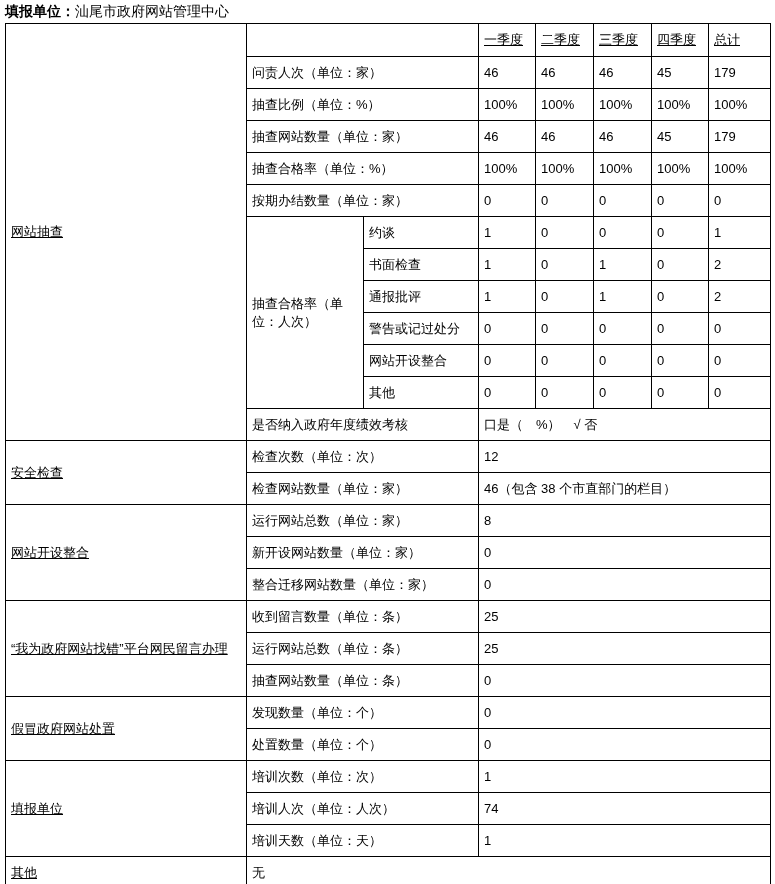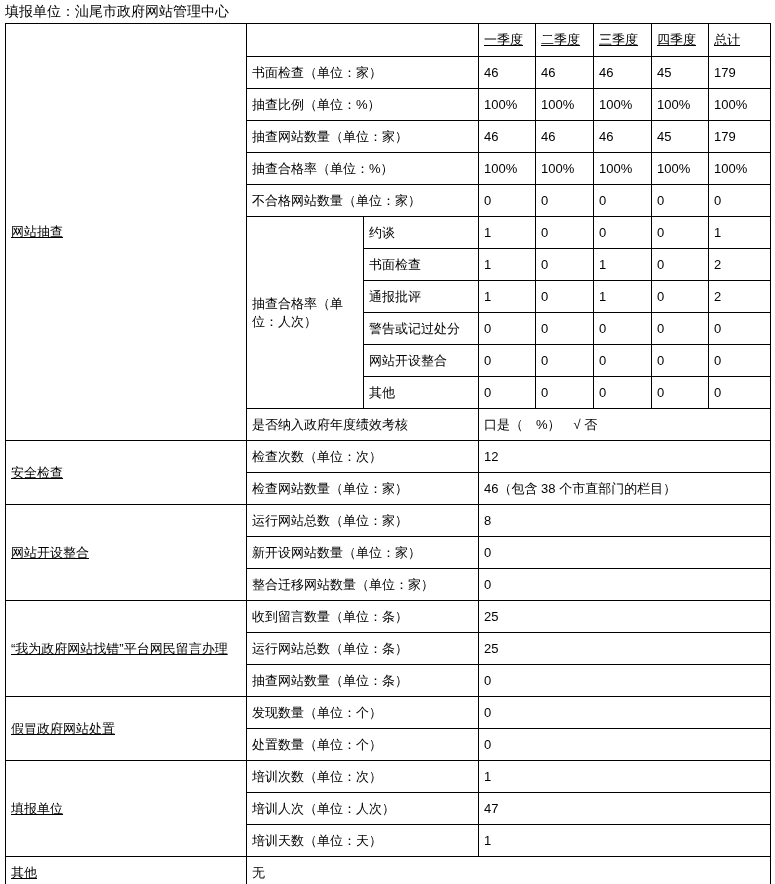--- a/index.html
+++ b/index.html
@@ -14,21 +14,21 @@
     width: 775px;
     box-sizing: border-box;
     padding: 2px 5px 0 5px;
   }
   .report-title {
     font-size: 14px;
     line-height: 19px;
     height: 19px;
     white-space: nowrap;
   }
-  .report-title .t-label { font-weight: normal; }
+  .report-title .t-label { font-weight: bold; }
   table.report {
     border-collapse: collapse;
     table-layout: fixed;
     width: 765px;
     margin-top: 2px;
   }
   table.report td {
     border: 1px solid #000000;
     font-size: 13px;
     line-height: 1.35;
@@ -69,21 +69,21 @@
         <td class="sec" rowspan="13">网站抽查</td>
         <td colspan="2"></td>
         <td class="hdr">一季度</td>
         <td class="hdr">二季度</td>
         <td class="hdr">三季度</td>
         <td class="hdr">四季度</td>
         <td class="hdr">总计</td>
       </tr>
 
       <tr>
-        <td colspan="2">书面检查（单位：家）</td>
+        <td colspan="2">问责人次（单位：家）</td>
         <td>46</td>
         <td>46</td>
         <td>46</td>
         <td>45</td>
         <td>179</td>
       </tr>
 
       <tr>
         <td colspan="2">抽查比例（单位：%）</td>
         <td>100%</td>
@@ -105,21 +105,21 @@
       <tr>
         <td colspan="2">抽查合格率（单位：%）</td>
         <td>100%</td>
         <td>100%</td>
         <td>100%</td>
         <td>100%</td>
         <td>100%</td>
       </tr>
 
       <tr>
-        <td colspan="2">不合格网站数量（单位：家）</td>
+        <td colspan="2">按期办结数量（单位：家）</td>
         <td>0</td>
         <td>0</td>
         <td>0</td>
         <td>0</td>
         <td>0</td>
       </tr>
 
       <tr>
         <td rowspan="6">抽查合格率（单位：人次）</td>
         <td>约谈</td>
@@ -228,21 +228,21 @@
         <td colspan="5">0</td>
       </tr>
 
       <tr>
         <td rowspan="3" class="sec">填报单位</td>
         <td colspan="2">培训次数（单位：次）</td>
         <td colspan="5">1</td>
       </tr>
       <tr>
         <td colspan="2">培训人次（单位：人次）</td>
-        <td colspan="5">47</td>
+        <td colspan="5">74</td>
       </tr>
       <tr>
         <td colspan="2">培训天数（单位：天）</td>
         <td colspan="5">1</td>
       </tr>
 
       <tr>
         <td class="sec">其他</td>
         <td colspan="7">无</td>
       </tr>

